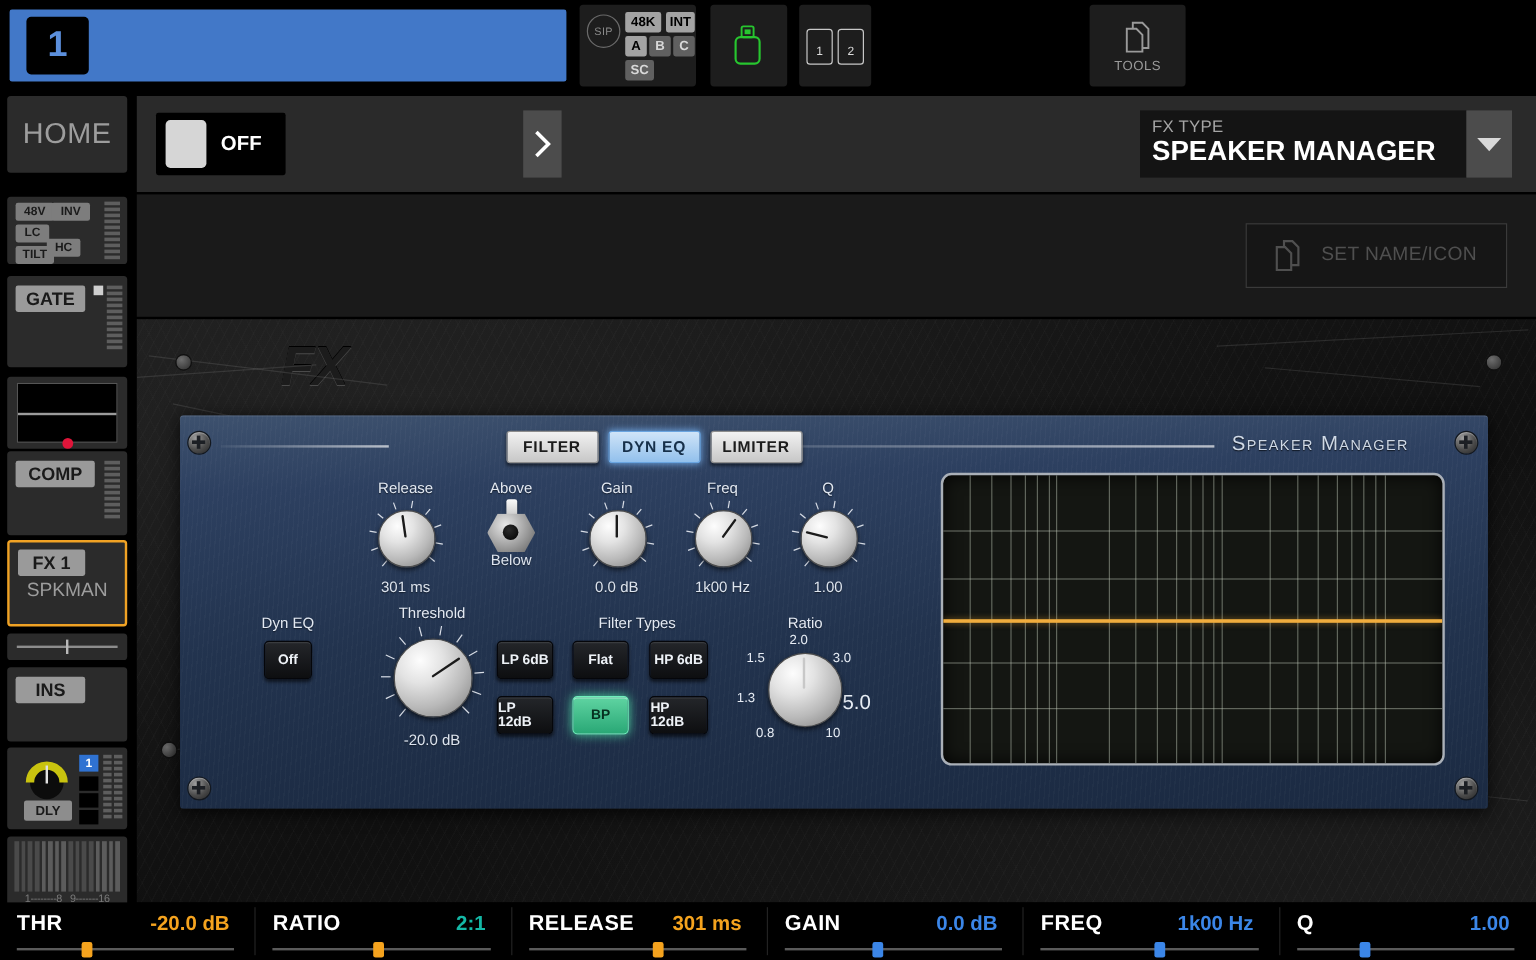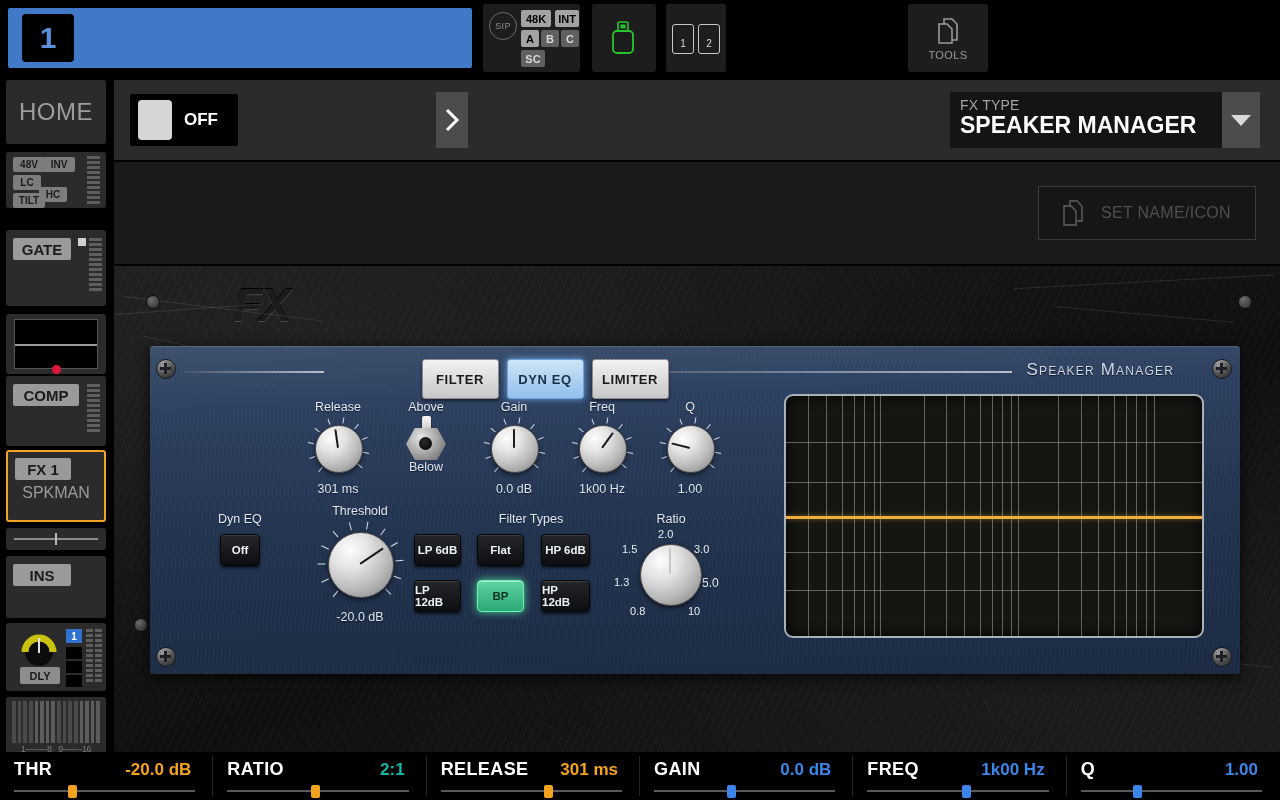--- a/index.html
+++ b/index.html
@@ -37,21 +37,21 @@
   .clock-time{color:#fff;font-size:25px;font-weight:bold;letter-spacing:.5px;line-height:1.05;}
   .clock-date{color:#8e8e8e;font-size:15px;line-height:1.2;}
 
   
   .sidebar{position:absolute;left:0;top:80px;width:112px;height:672px;background:#000;}
   .sb-cell{position:absolute;left:6px;width:100px;background:#2b2b2b;border-radius:3px;}
   .home-cell{top:0;height:64px;display:flex;align-items:center;justify-content:center;}
   .home-lbl{color:#9d9d9d;font-size:24px;letter-spacing:.5px;}
   .mini-btn{background:#7d7d7d;color:#1a1a1a;font-size:10px;font-weight:bold;border-radius:2px;
             display:inline-flex;align-items:center;justify-content:center;height:15px;padding:0 3px;}
-  .pre-cell{top:72px;height:56px;}
+  .pre-cell{top:84px;height:56px;}
   .gate-cell{top:150px;height:76px;}
   .gate-lbl{position:absolute;left:7px;top:8px;width:58px;height:22px;background:#9a9a9a;color:#1a1a1a;
             font-size:15px;font-weight:bold;border-radius:2px;display:flex;align-items:center;justify-content:center;}
   .eq-cell{top:234px;height:60px;background:#2b2b2b;}
   .eq-inner{position:absolute;left:8px;top:5px;width:84px;height:50px;background:#000;border:1px solid #555;box-sizing:border-box;}
   .eq-line{position:absolute;left:0;top:24px;width:100%;height:2px;background:#9b9b9b;}
   .red-dot{position:absolute;left:52px;top:285px;width:9px;height:9px;border-radius:50%;background:#e0153a;}
   .comp-cell{top:296px;height:70px;}
   .comp-lbl{position:absolute;left:7px;top:8px;width:66px;height:22px;background:#9a9a9a;color:#1a1a1a;
             font-size:15px;font-weight:bold;border-radius:2px;display:flex;align-items:center;justify-content:center;}
@@ -117,21 +117,21 @@
            repeating-linear-gradient(94deg, rgba(255,255,255,.022) 0 1px, transparent 1px 4px),
            linear-gradient(178deg,#3d516e 0%,#2d4060 18%,#22334e 55%,#1b2a42 100%);
          border-radius:3px;box-shadow:0 3px 14px rgba(0,0,0,.75), inset 0 1px 0 rgba(255,255,255,.12);}
   .pscrew{position:absolute;width:18px;height:18px;border-radius:50%;
           background:radial-gradient(circle at 34% 28%,#9e9e9e,#4c4c4c 55%,#232323);
           border:1px solid #13181f;box-shadow:inset 0 1px 1px rgba(255,255,255,.35);}
   .pscrew::before,.pscrew::after{content:"";position:absolute;background:#1c1f24;}
   .pscrew::before{left:7px;top:3px;width:3px;height:11px;}
   .pscrew::after{left:3px;top:7px;width:11px;height:3px;}
   .tabs{position:absolute;left:185px;top:13px;width:420px;height:28px;display:flex;gap:8px;justify-content:center;}
-  .tab{width:77px;height:40px;border-radius:3px;font-size:13px;font-weight:bold;letter-spacing:.6px;
+  .tab{width:77px;height:27px;border-radius:3px;font-size:13px;font-weight:bold;letter-spacing:.6px;
        display:flex;align-items:center;justify-content:center;color:#1c1c1c;
        background:linear-gradient(180deg,#f2f2f2,#c7c7c7);
        border:1px solid #8d8d8d;box-shadow:0 2px 3px rgba(0,0,0,.5);box-sizing:border-box;}
   .tab.active{background:linear-gradient(180deg,#cfe4f8,#92c0ec);border:1px solid #69a4e0;
               box-shadow:0 0 6px rgba(120,180,245,.85);color:#17304a;}
   .hrule{position:absolute;top:25px;height:2px;background:linear-gradient(90deg,rgba(255,255,255,.05),rgba(255,255,255,.65));}
   .ptitle{position:absolute;right:66px;top:14px;color:#cfd9e6;font-size:17px;font-variant:small-caps;
           letter-spacing:1.2px;text-shadow:0 1px 1px #0c121c;}
 
   
@@ -565,21 +565,21 @@
     <div class="bbtn" style="position:absolute;left:264px;top:234px;width:47px;height:32px;">LP 12dB</div>
     <div class="bbtn on" style="position:absolute;left:327px;top:234px;width:47px;height:32px;">BP</div>
     <div class="bbtn" style="position:absolute;left:391px;top:234px;width:49px;height:32px;">HP 12dB</div>
 
     <div class="sec-cap" style="left:466px;top:166px;width:110px;text-align:center;">Ratio</div>
     <div style="position:absolute;left:466px;top:182px;width:110px;height:95px;">
       <div style="position:absolute;left:42px;top:0px;color:#e7edf5;font-size:11px;">2.0</div>
       <div style="position:absolute;left:6px;top:15px;color:#e7edf5;font-size:11px;">1.5</div>
       <div style="position:absolute;left:78px;top:15px;color:#e7edf5;font-size:11px;">3.0</div>
       <div style="position:absolute;left:-2px;top:48px;color:#e7edf5;font-size:11px;">1.3</div>
-      <div style="position:absolute;left:86px;top:48px;color:#e7edf5;font-size:12px;">5.0</div>
+      <div style="position:absolute;left:86px;top:48px;color:#e7edf5;font-size:17px;">5.0</div>
       <div style="position:absolute;left:14px;top:77px;color:#e7edf5;font-size:11px;">0.8</div>
       <div style="position:absolute;left:72px;top:77px;color:#e7edf5;font-size:11px;">10</div>
       <div style="position:absolute;left:24px;top:16px;width:62px;height:62px;">
         <div class="knob" style="left:0;top:0;width:60px;height:60px;"></div>
         <div class="kpoint" style="left:29px;top:4px;width:2px;height:26px;transform:rotate(0deg);background:#c8c8c8;"></div>
       </div>
     </div>
 
     <div class="graph">
       <div class="gvl" style="left:22px;"></div>

